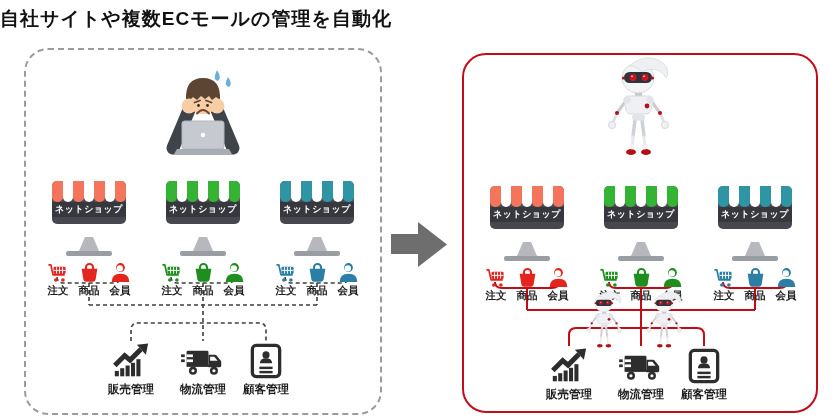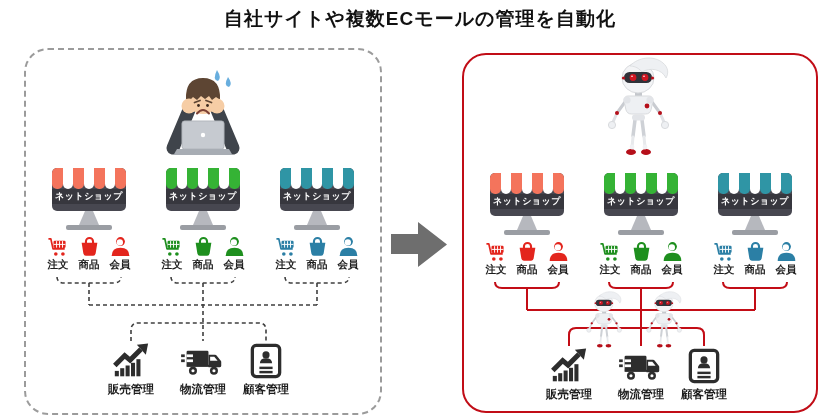--- a/index.html
+++ b/index.html
@@ -1,32 +1,32 @@
 <!DOCTYPE html>
 <html><head>
 <meta charset="utf-8">
 <style>
   html,body{margin:0;padding:0;background:#fff;}
   .stage{position:relative;width:840px;height:420px;background:#fff;overflow:hidden;
          font-family:"Liberation Sans",sans-serif;}
-  .title{position:absolute;top:6px;left:0;width:100%;text-align:center;
+  .title{position:absolute;top:6px;left:0;width:100%;text-align:left;
          font-size:19px;font-weight:bold;color:#111;letter-spacing:1px;}
   .panel{position:absolute;border-radius:24px;}
   .panel.before{left:24px;top:48px;width:354px;height:363px;border:2px dashed #9B9B9B;}
   .panel.after{left:462px;top:53px;width:352px;height:356px;border:2px solid #C10D17;}
   .wires{position:absolute;left:0;top:0;width:100%;height:100%;pointer-events:none;}
 
   .figure-person{position:absolute;left:127px;top:14px;width:100px;height:94px;}
   .figure-robot{position:absolute;left:136px;top:2px;width:80px;height:104px;}
   .robot-small{position:absolute;width:46px;height:60px;top:236px;}
   .robot-small.r1{left:118px;} .robot-small.r2{left:178px;}
 
   .shop{position:absolute;top:118px;width:110px;margin-left:-55px;}
   .shop.p1{left:63px;} .shop.p2{left:177px;} .shop.p3{left:291px;}
-  .monitor{position:relative;width:74px;height:43px;margin:0 auto;background:#474750;
+  .monitor{position:relative;width:74px;height:43px;margin:13px auto;background:#474750;
            border-radius:5px;overflow:hidden;}
   .awning{position:absolute;top:0;left:0;right:0;height:21px;display:flex;}
   .awning span{flex:1;height:100%;border-radius:0 0 5px 5px;}
   .awning span:nth-child(even){background:#fff;}
   .a-orange .awning span:nth-child(odd){background:#F4745C;}
   .a-green  .awning span:nth-child(odd){background:#35B335;}
   .a-teal   .awning span:nth-child(odd){background:#2F95A5;}
   .shop-label{position:absolute;top:21px;left:0;right:0;height:15px;line-height:15px;
               text-align:center;color:#fff;font-size:9px;font-weight:bold;
               background:rgba(0,0,0,0.22);letter-spacing:0.5px;white-space:nowrap;}

